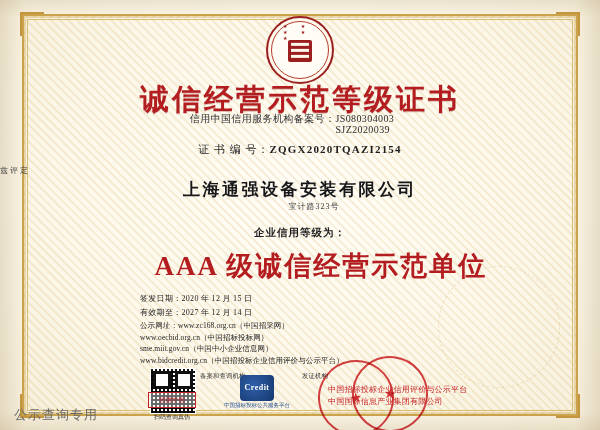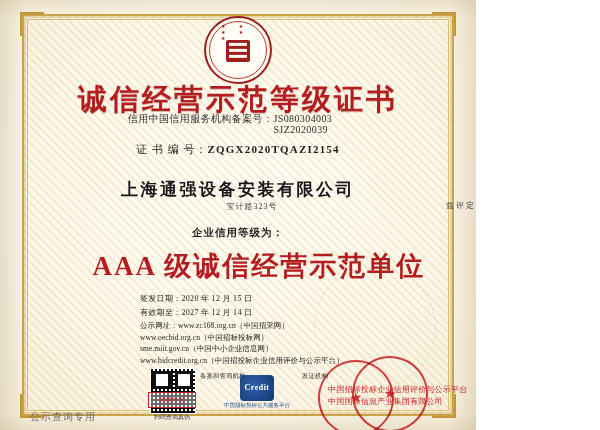--- a/index.html
+++ b/index.html
@@ -4,21 +4,21 @@
 <style>
   html,body{margin:0;padding:0;}
   body{
     width:600px;height:430px;
     background:#ffffff;
     font-family:"Liberation Serif", serif;
     overflow:hidden;
   }
   .cert{
     position:relative;
-    width:476px;height:430px;
+    width:600px;height:430px;
     background:
       radial-gradient(ellipse at 50% 45%, #fffdf6 0%, #fdf8ea 55%, #f6eeda 100%);
     box-sizing:border-box;
   }
   
   .paper-shade{
     position:absolute;inset:0;
     background:linear-gradient(90deg, rgba(180,160,120,.28) 0px, rgba(255,255,255,0) 26px),
                linear-gradient(270deg, rgba(180,160,120,.28) 0px, rgba(255,255,255,0) 26px),
                linear-gradient(180deg, rgba(180,160,120,.22) 0px, rgba(255,255,255,0) 18px),
@@ -97,22 +97,22 @@
   .filing .nums{display:inline-block;text-align:left;vertical-align:top;}
   .filing .nums div{line-height:11px;}
 
   .certno{
     position:absolute;left:0;right:0;top:142px;text-align:center;
     font-size:11px;color:#1e1e1e;letter-spacing:1px;
   }
   .certno .v{font-weight:bold;letter-spacing:1.2px;}
 
   .award{
-    position:absolute;left:0;right:0;top:165px;text-align:right;
-    font-size:8px;color:#444;letter-spacing:2px;margin-top:35px;
+    position:absolute;left:0;right:0;top:165px;text-align:left;
+    font-size:8px;color:#444;letter-spacing:2px;
   }
   .company{
     position:absolute;left:0;right:0;top:178px;text-align:center;
     font-size:17px;font-weight:bold;color:#17171a;letter-spacing:2.5px;
   }
   .company-sub{
     position:absolute;left:0;right:0;top:201px;text-align:center;
     font-size:8px;color:#3a3a3a;letter-spacing:1px;padding-left:28px;
   }
 
@@ -198,21 +198,21 @@
     letter-spacing:.2px;
   }
   .watermark{
     position:absolute;right:40px;bottom:42px;width:120px;height:120px;
     border-radius:50%;
     border:1px dashed rgba(201,162,74,.5);
     opacity:.5;
     pointer-events:none;
   }
   .bottom-left-note{
-    position:absolute;left:30px;bottom:6px;font-size:10px;color:#6b6b6b;letter-spacing:1px;
+    position:absolute;left:14px;bottom:6px;font-size:13px;color:#6b6b6b;letter-spacing:1px;
   }
   .stamp-rect{
     position:absolute;left:148px;top:392px;width:46px;height:14px;
     border:1px solid #c42127;color:#c42127;font-size:6.5px;text-align:center;line-height:14px;
     background:rgba(255,255,255,.4);
   }
 </style>
 </head>
 <body>
 

